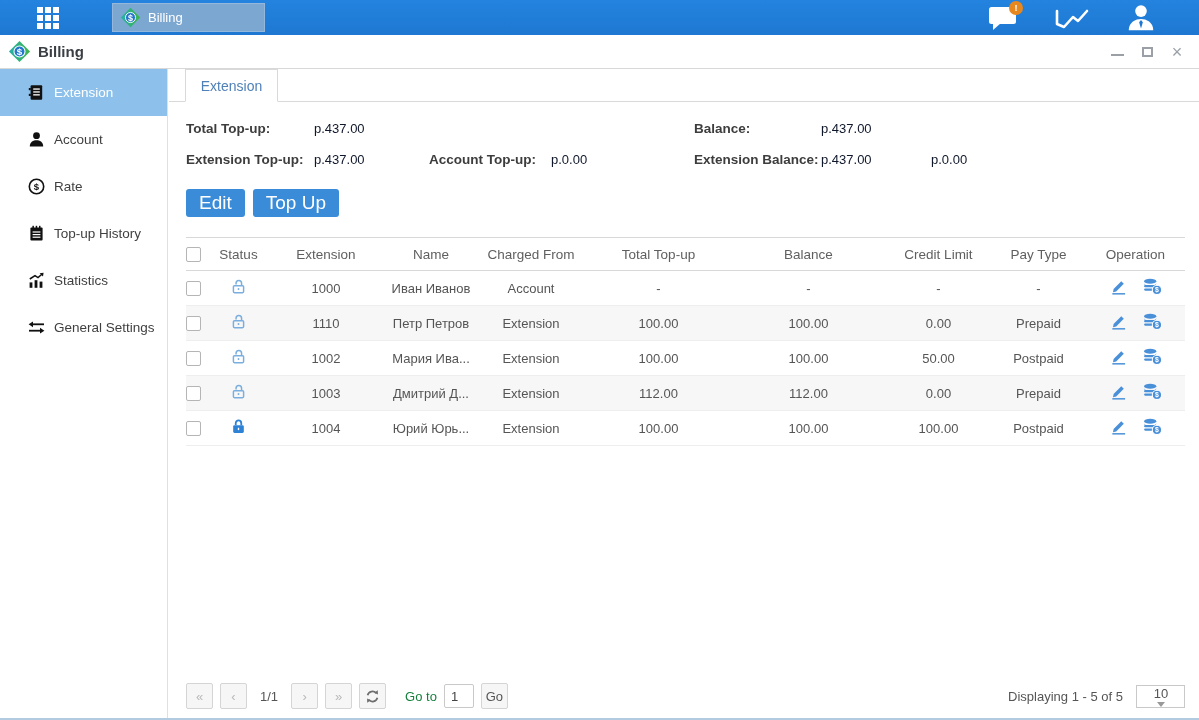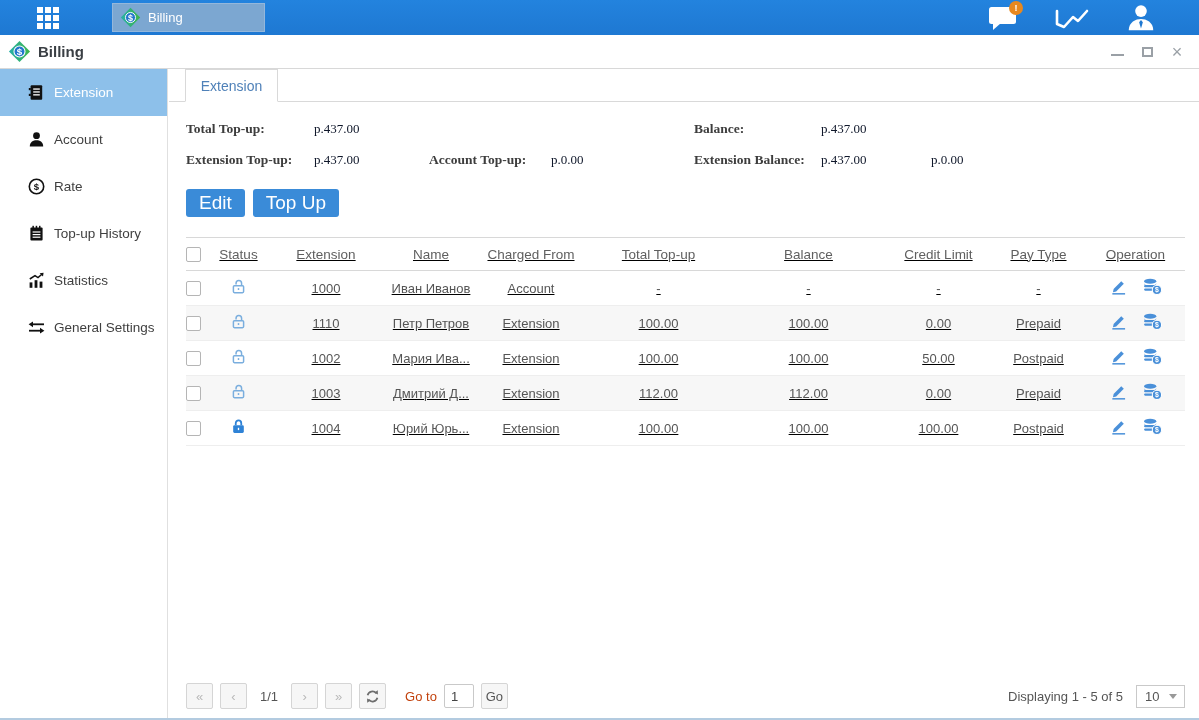--- a/index.html
+++ b/index.html
@@ -41,55 +41,55 @@
   .nav-item.active { background:var(--selected-nav-bg,#8dc0ea); color:#fff; }
   .nav-item svg { flex:0 0 auto; }
 
   
   .main { position:absolute; left:169px; top:69px; right:0; bottom:0; background:#fff; }
   .tabstrip { height:33px; border-bottom:1px solid #d9d9d9; display:flex; align-items:flex-end; padding-left:16px; }
   .tab { height:33px; width:93px; margin-bottom:-1px; background:#fff; border:1px solid #d9d9d9; border-bottom:1px solid #fff;
     color:#4f81b8; font-size:14px; display:flex; align-items:center; justify-content:center; cursor:pointer; }
 
   .summary { margin:11px 14px 0 17px; display:grid;
-    grid-template-columns:128px 115px 122px 143px 127px 110px 130px auto;font-family:Liberation Serif, serif; }
+    grid-template-columns:128px 115px 122px 143px 127px 110px 130px auto; }
   .summary .cell { height:31px; display:flex; align-items:center; font-size:13px; color:#0f172a; }
   .summary .lbl { font-weight:bold; color:#3d3d3d; font-size:13.5px; }
 
   .actions { margin:14px 0 0 17px; display:flex; gap:8px; }
   .btn-primary { height:28px; padding:0 13px; background:var(--accent-blue,#3a8bd8); color:#fff; border:none;
     border-radius:3px; font-size:19px; font-family:inherit; cursor:pointer; }
 
   .tablewrap { margin:20px 14px 0 17px; }
-  table { width:100%; border-collapse:collapse; table-layout:fixed;text-decoration:underline; }
+  table { width:100%; border-collapse:collapse; table-layout:fixed; }
   thead tr { border-top:1px solid #d8d8d8; border-bottom:1px solid #d8d8d8; }
   th { height:33px; font-weight:normal; color:#5f5f5f; font-size:13.5px; text-align:center; }
   td { height:35px; text-align:center; color:#555; font-size:13px; overflow:hidden; white-space:nowrap; }
   tbody tr { border-bottom:1px solid #eeeeee; }
   tbody tr.alt { background:#f7f7f7; border-top:1px solid #e9e9e9; }
   .c-cb, th.c-cb { text-align:left; }
   .checkbox { display:inline-block; width:15px; height:15px; border:1px solid #b5b5b5; border-radius:2px; background:#fff; cursor:pointer; vertical-align:middle; }
   .lock { display:inline-flex; }
   tr:not(.locked) .lock-closed { display:none; }
   .op-icons { display:inline-flex; gap:16px; align-items:center; }
   .op-icons span { cursor:pointer; display:inline-flex; }
 
   
   .pagination { position:absolute; left:17px; right:14px; bottom:9px; display:flex; justify-content:space-between; align-items:center; }
   .pag-left { display:flex; align-items:center; gap:7px; }
   .pag-btn { width:27px; height:26px; background:#f6f6f6; border:1px solid #d5d5d5; border-radius:2px;
     color:#b9b9b9; font-size:13px; display:flex; align-items:center; justify-content:center; cursor:pointer; font-family:inherit; }
   .page-indicator { font-size:13px; color:#555; padding:0 6px; }
-  .goto-label { font-size:13px; color:#c2410c; margin-left:12px; }
+  .goto-label { font-size:13px; color:#15803d; margin-left:12px; }
   .goto-input { width:30px; height:24px; border:1px solid #c9c9c9; border-radius:2px; font-size:13px; color:#444;
     padding-left:6px; font-family:inherit; }
   .pag-right { display:flex; align-items:center; gap:13px; }
   .displaying { font-size:13px; color:#555; }
   .page-size { width:49px; height:23px; border:1px solid #c9c9c9; background:#fff; display:flex; align-items:center;
-    justify-content:space-between; padding:0 7px 0 8px; font-size:13px; color:#555; cursor:pointer; }
+    justify-content:space-between; padding:0 7px 0 8px; font-size:13px; color:#555; cursor:pointer;flex-direction:column; }
   .caret { width:0; height:0; border-left:4.5px solid transparent; border-right:4.5px solid transparent; border-top:5px solid #999; }
 </style>
 </head>
 <body>
 
 <div class="window">
 
   <div class="taskbar">
     <div class="apps-grid">
       <span></span>

